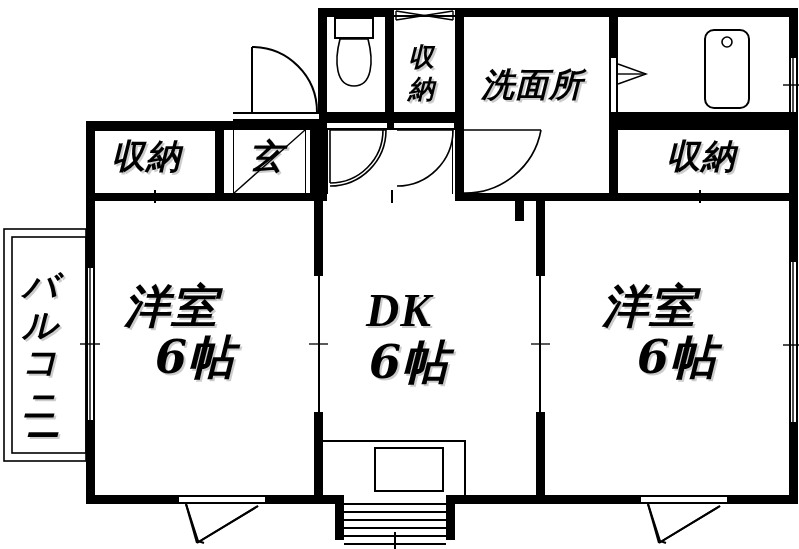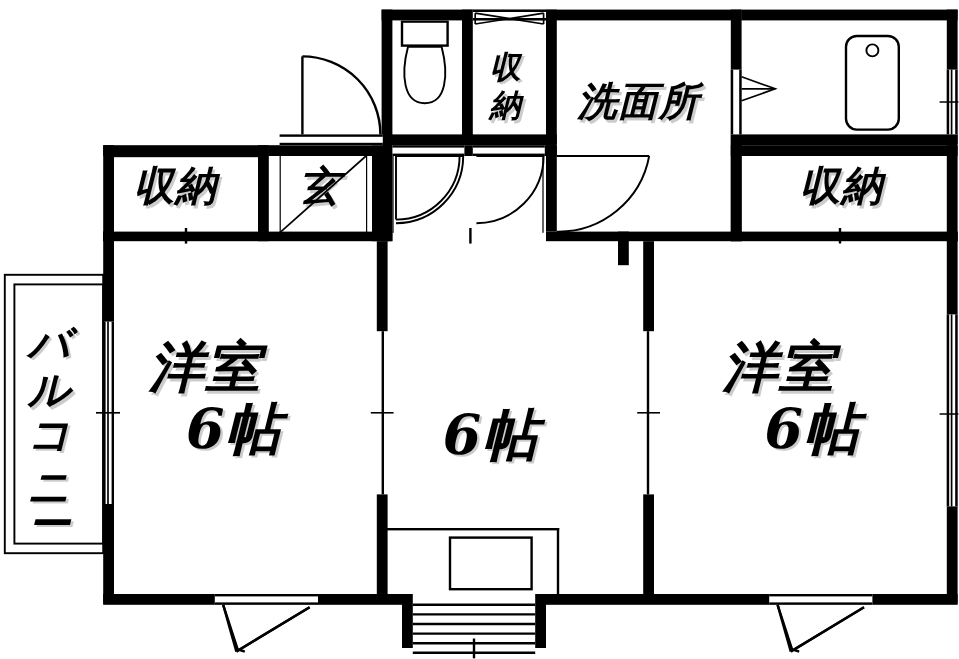--- a/index.html
+++ b/index.html
@@ -274,20 +274,21 @@
       <path d="M318,442 L318,496"></path>
     </g>
 
   </svg>
 
   <div class="label jp vert" style="left:22px; top:246px; font-size:35px;">バルコニー</div>
 
   <div class="label jp cx" style="left:124px; top:283px; font-size:46px;">洋室</div>
   <div class="label jp cx" style="left:155px; top:334px; font-size:46px;">6帖</div>
 
+  <div class="label cx" style="left:366px; top:288px; font-size:46px;">DK</div>
   <div class="label jp cx" style="left:369px; top:339px; font-size:46px;">6帖</div>
 
   <div class="label jp cx" style="left:602px; top:283px; font-size:46px;">洋室</div>
   <div class="label jp cx" style="left:637px; top:334px; font-size:46px;">6帖</div>
 
   <div class="label jp cx" style="left:111px; top:139px; font-size:34px;">収納</div>
 
   <div class="label jp cx" style="left:249px; top:139px; font-size:34px;">玄</div>
 
   <div class="label jp cx" style="left:408px; top:44px; font-size:26px;">収</div>

